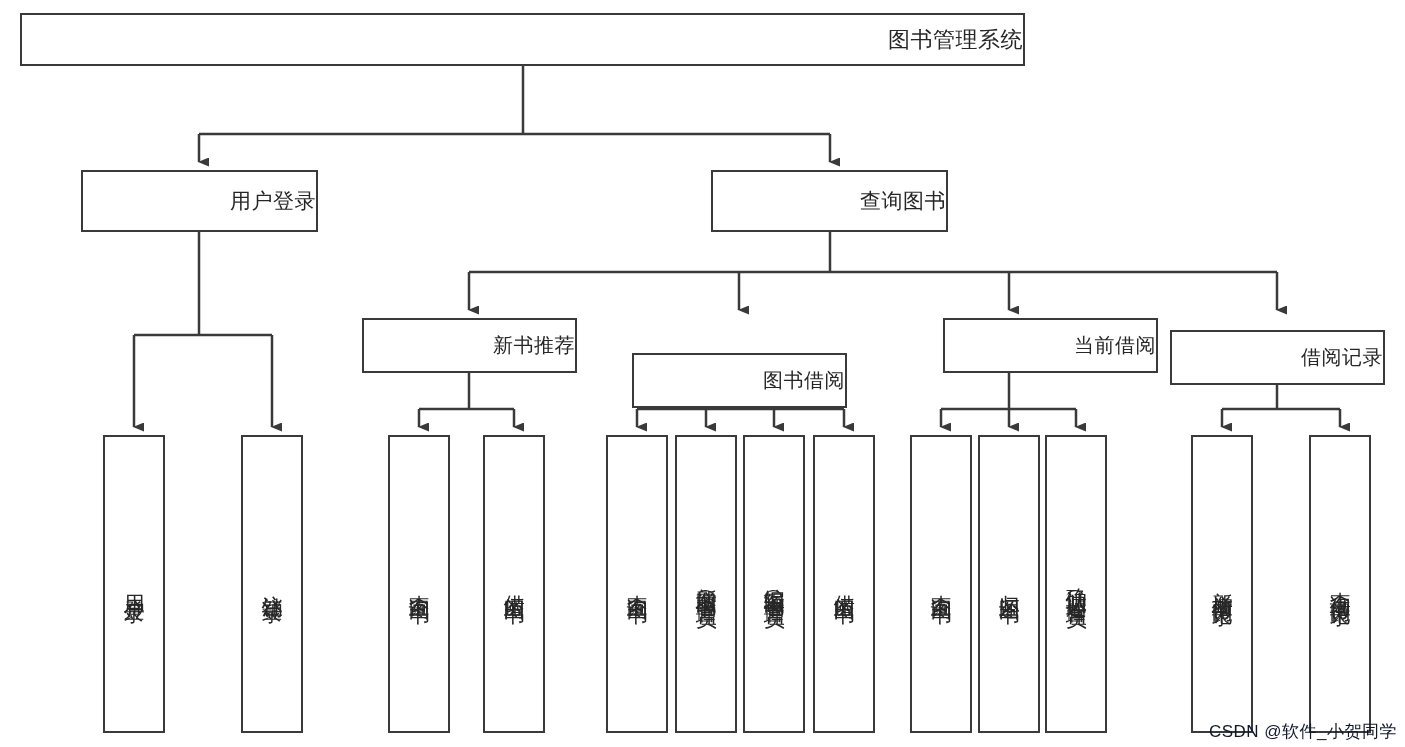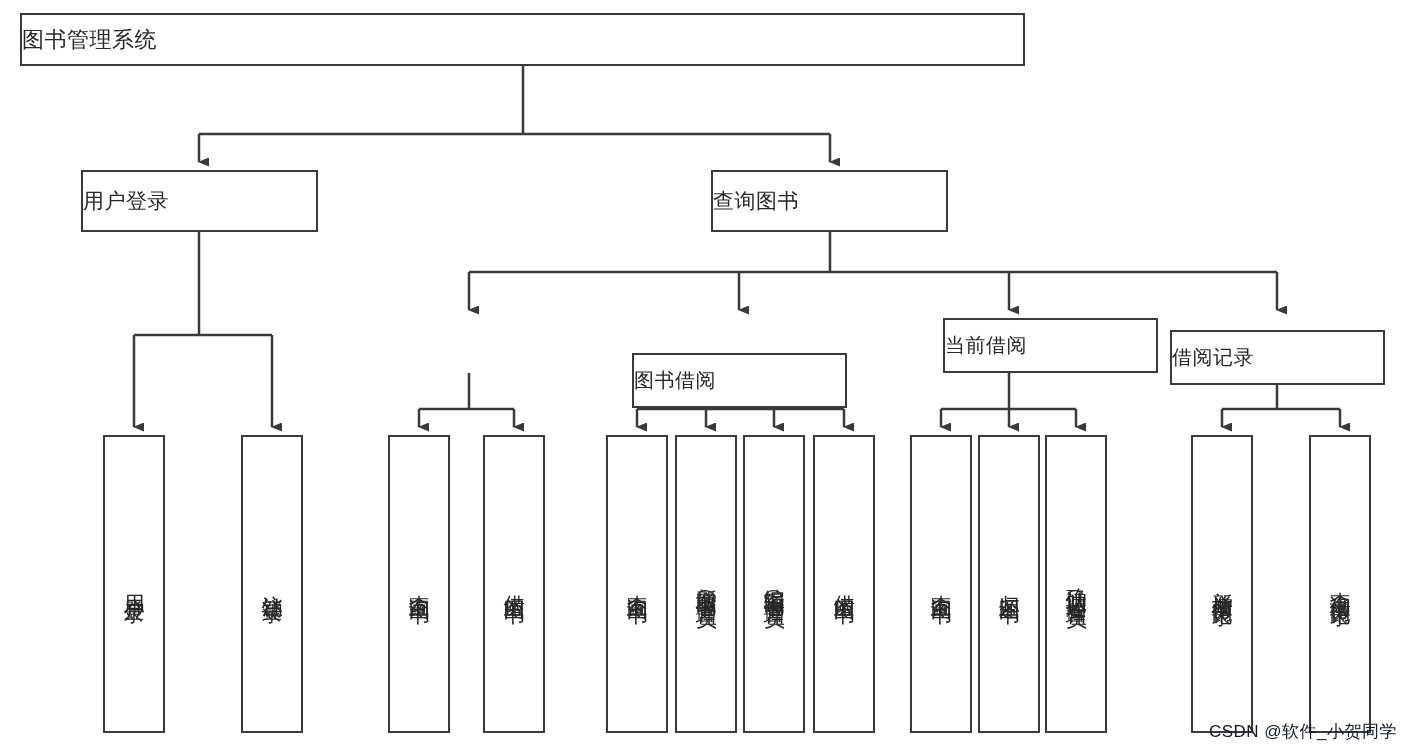--- a/index.html
+++ b/index.html
@@ -25,23 +25,24 @@
     width: 1405px;
     height: 747px;
   }
   .node-box {
     position: absolute;
     box-sizing: border-box;
     background: #ffffff;
     border: 2px solid #3a3a3a;
     display: flex;
     align-items: center;
-    justify-content: flex-start;
+    justify-content: flex-end;
     color: #262626;
     letter-spacing: 0.5px;
+    padding-left: 19px;
   }
   .node-box.level-0 {
     font-size: 22px;
   }
   .node-box.level-1 {
     font-size: 21px;
   }
   .node-box.level-2 {
     font-size: 20px;
   }
@@ -130,20 +131,23 @@
     <span class="node-label">图书管理系统</span>
   </div>
 
   <div class="node-box level-1" style="left:81px; top:170px; width:237px; height:62px;">
     <span class="node-label">用户登录</span>
   </div>
   <div class="node-box level-1" style="left:711px; top:170px; width:237px; height:62px;">
     <span class="node-label">查询图书</span>
   </div>
 
+  <div class="node-box level-2" style="left:362px; top:318px; width:215px; height:55px;">
+    <span class="node-label">新书推荐</span>
+  </div>
   <div class="node-box level-2" style="left:632px; top:318px; width:215px; height:55px;margin-top:35px;">
     <span class="node-label">图书借阅</span>
   </div>
   <div class="node-box level-2" style="left:902px; top:318px; width:215px; height:55px;margin-left:41px;">
     <span class="node-label">当前借阅</span>
   </div>
   <div class="node-box level-2" style="left:1170px; top:318px; width:215px; height:55px;margin-top:12px;">
     <span class="node-label">借阅记录</span>
   </div>
 

